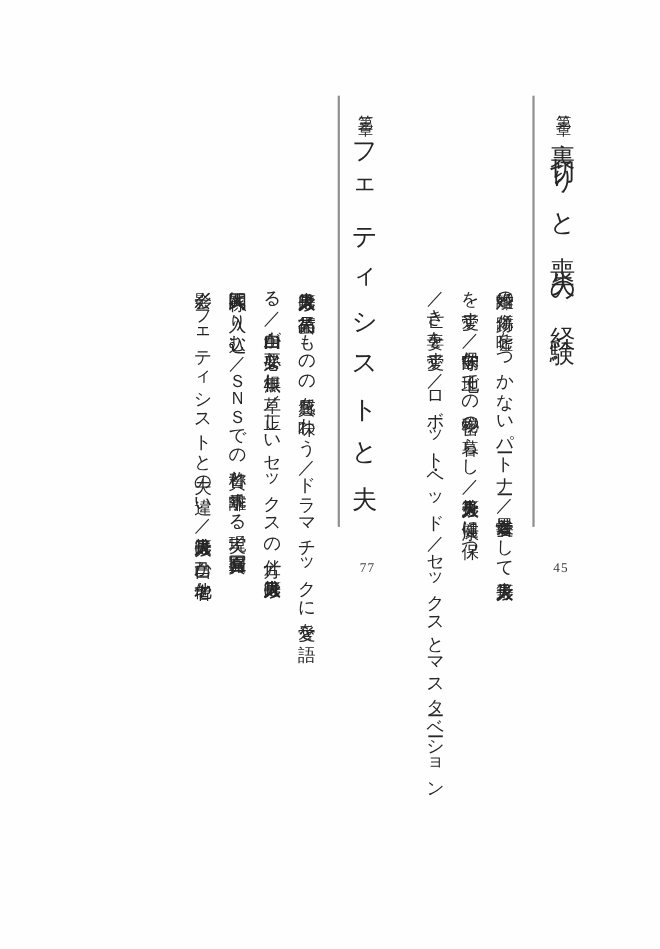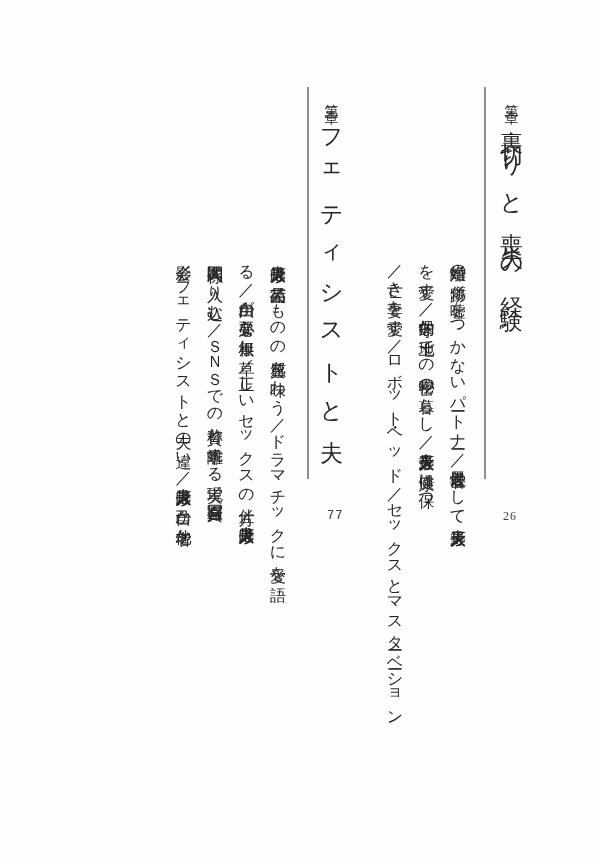--- a/index.html
+++ b/index.html
@@ -51,21 +51,21 @@
 
   
   .pagenum {
     position: absolute;
     top: 509px;
     font-size: 12px;
     letter-spacing: 1px;
     color: #3a3a3a;
   }
   #pagenum-ch2 { left: 503px; }
-  #pagenum-ch3 { left: 327px; font-family: Liberation Mono, monospace; }
+  #pagenum-ch3 { left: 327px; }
 
   
   .toc {
     position: absolute;
     top: 253px;
     writing-mode: vertical-rl;
     -webkit-writing-mode: vertical-rl;
     text-orientation: mixed;
     font-size: 16px;
     color: #262626;
@@ -82,21 +82,21 @@
 </style>
 </head>
 <body>
 
 <div class="page">
 
   <div class="rule" id="rule-ch2"></div>
   <div class="heading" id="heading-ch2">
     <span class="ch-label">第二章</span><span class="ch-title">裏切りと喪失の経験</span>
   </div>
-  <div class="pagenum" id="pagenum-ch2">26</div>
+  <div class="pagenum" id="pagenum-ch2">45</div>
   <div class="toc" id="toc-ch2">
     <div class="vcol">離婚の傷跡／嘘をつかないパートナー／異性愛者として等身大人形</div>
     <div class="vcol">を愛す／保守的な土地での秘密の暮らし／等身大人形を健康に保つ</div>
     <div class="vcol">／亡き妻を愛す／ロボット・ヘッド／セックスとマスターベーション</div>
   </div>
 
   <div class="rule" id="rule-ch3"></div>
   <div class="heading" id="heading-ch3">
     <span class="ch-label">第三章</span><span class="ch-title">フェティシストと夫</span>
   </div>

